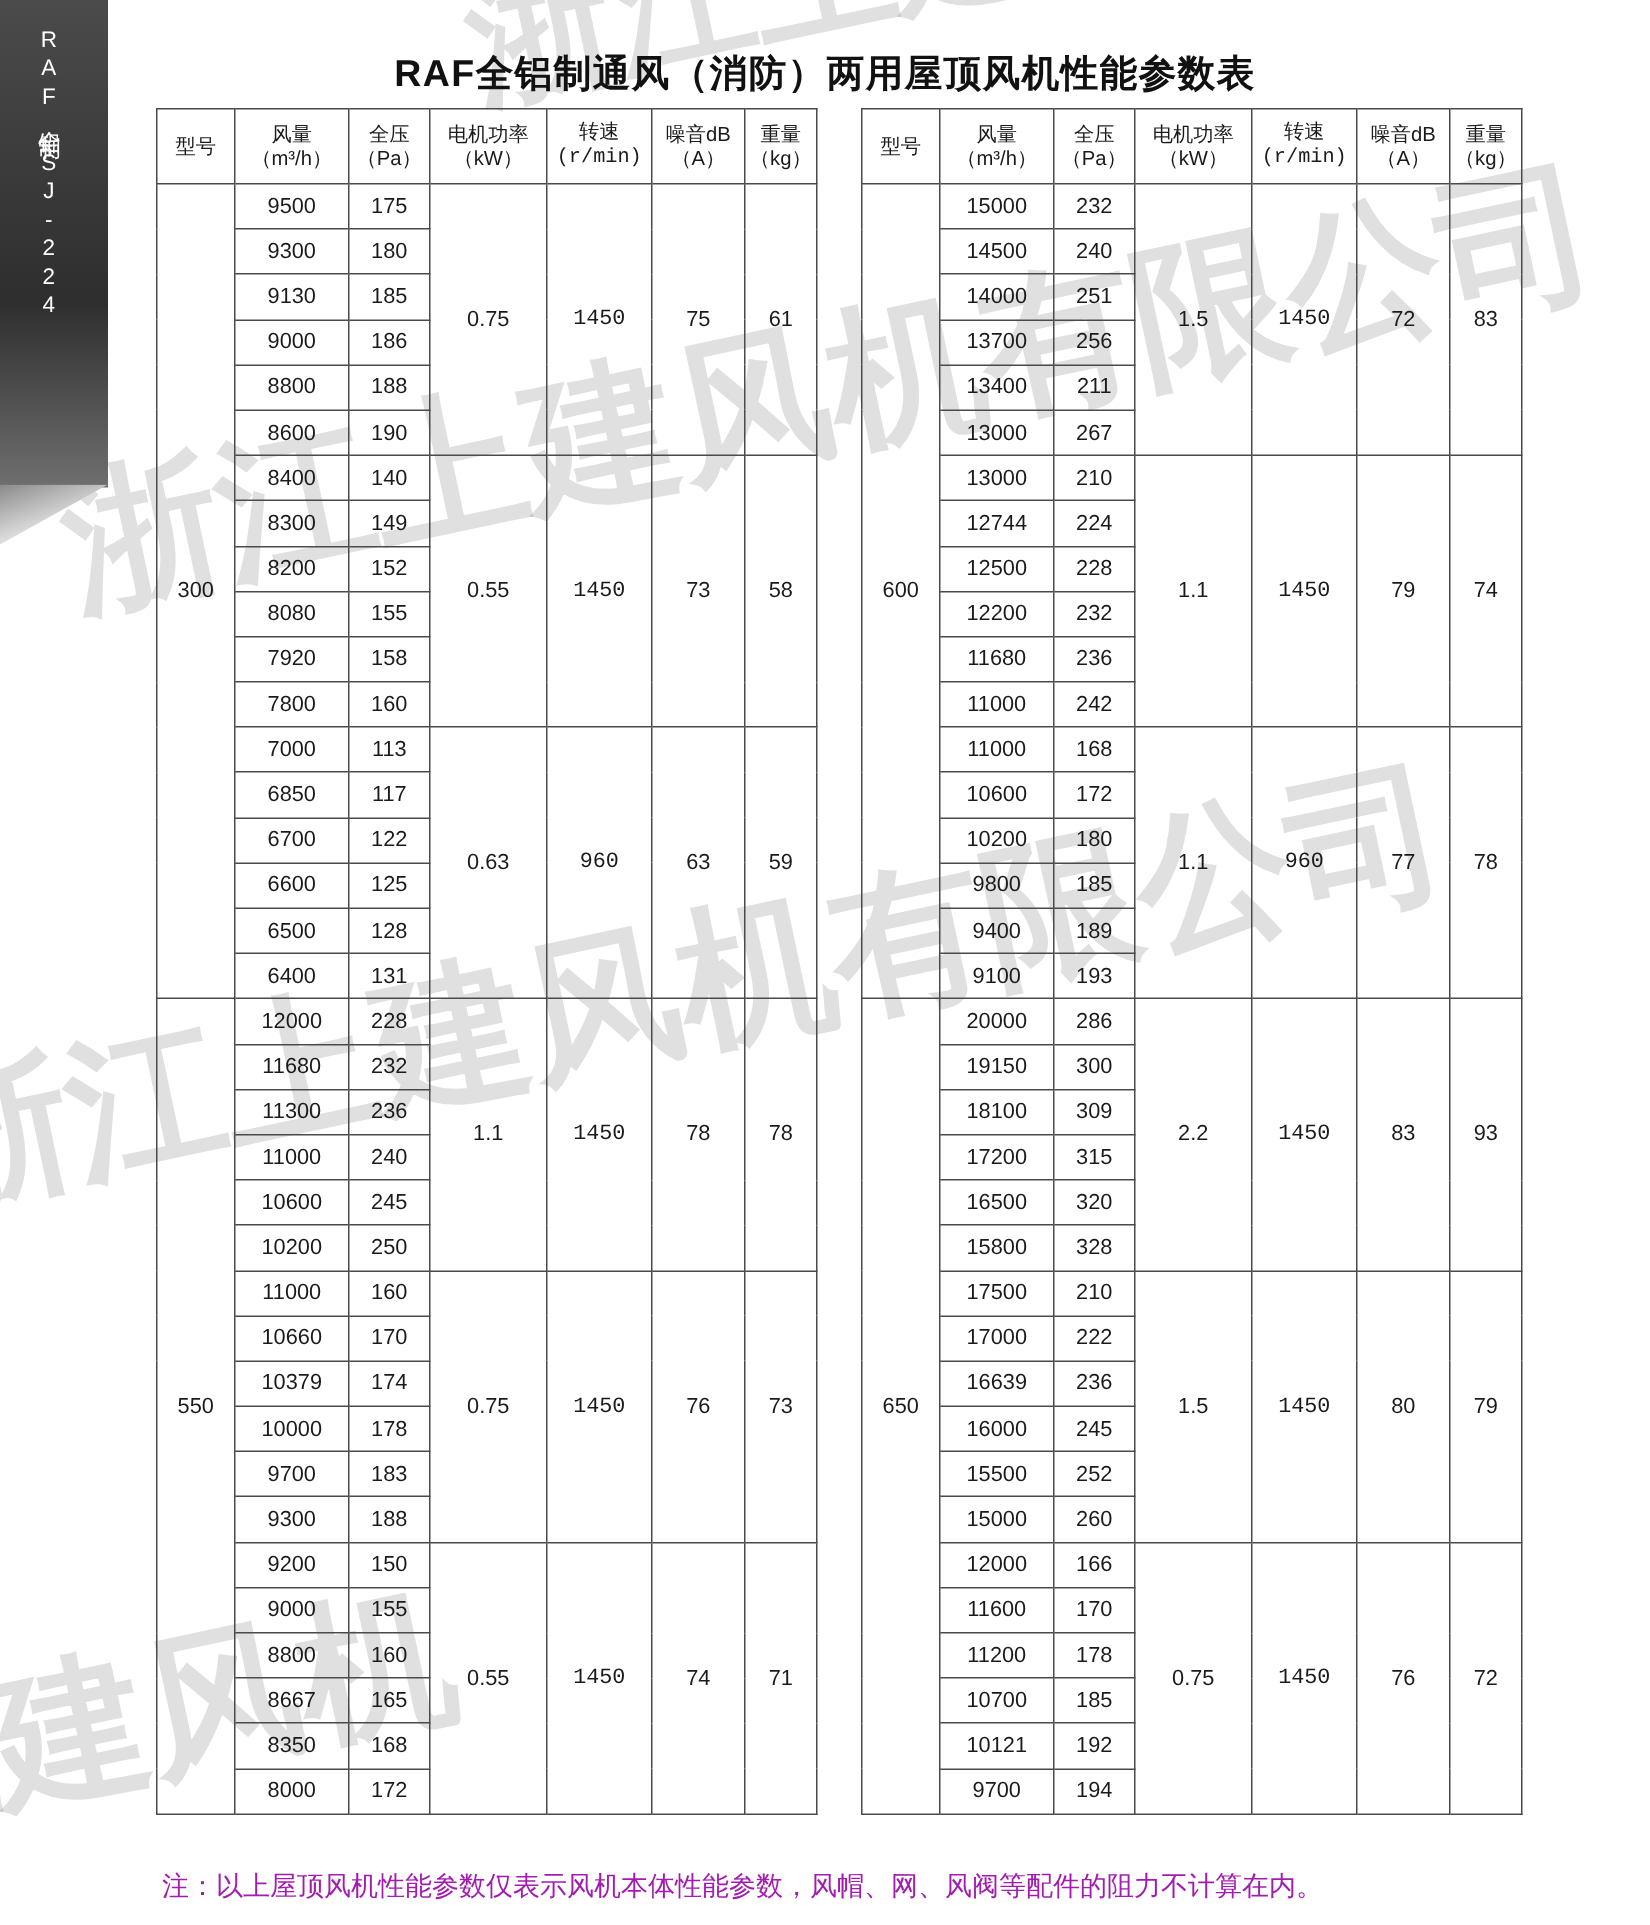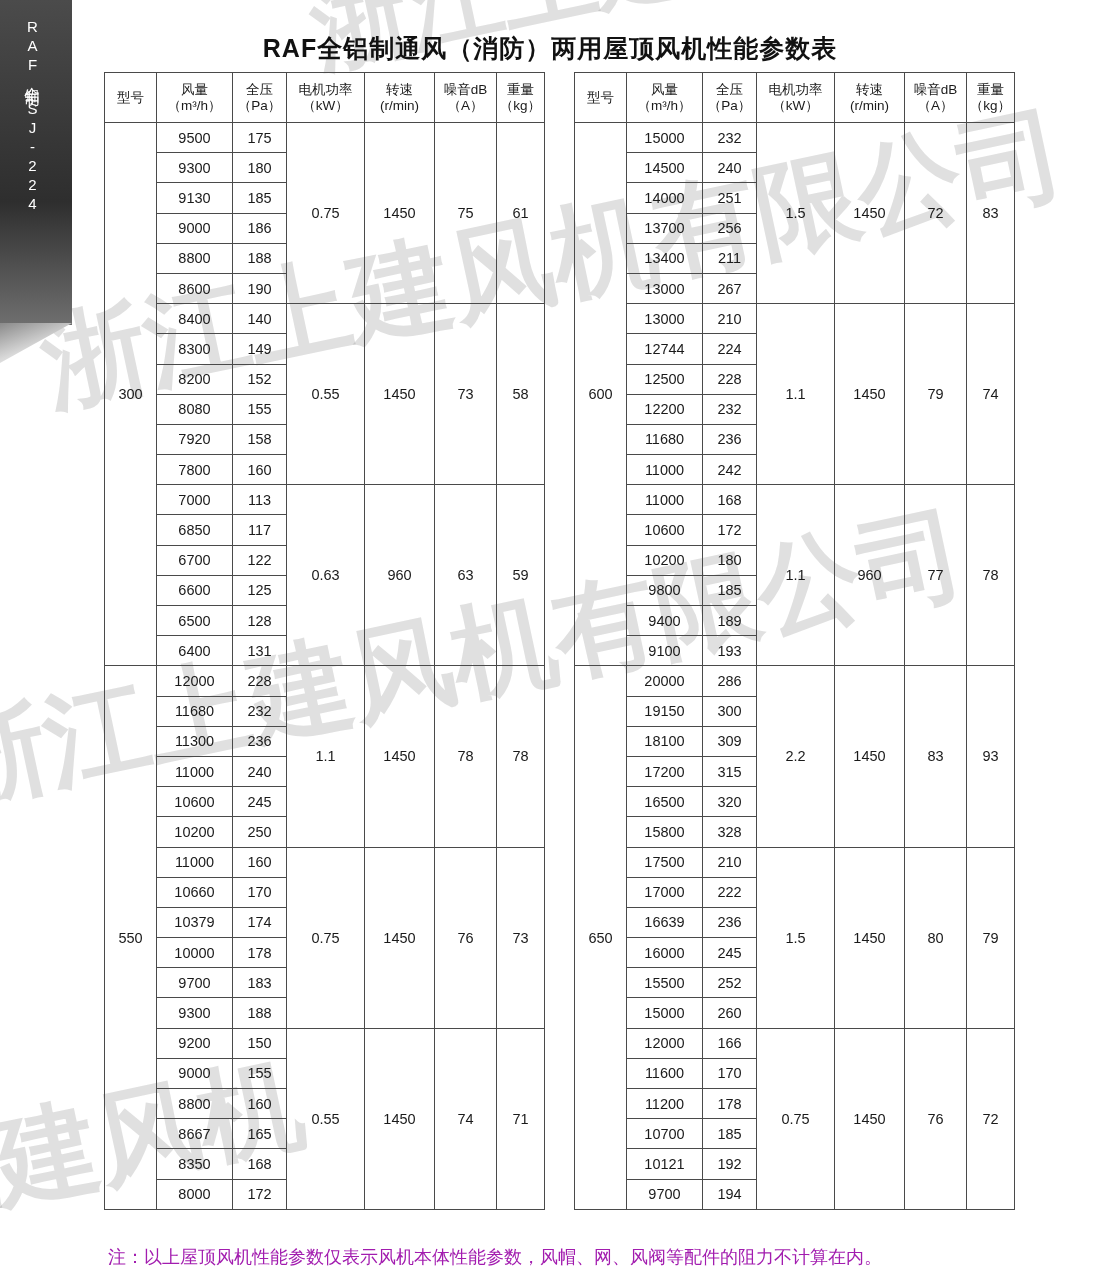--- a/index.html
+++ b/index.html
@@ -101,21 +101,21 @@
     font-size:13.5px;
     line-height:1.12;
     height:50px;
   }
   td.shaded, th.shaded { background:rgba(215,215,215,0.72); }
   td.model { font-size:15px; }
   .c-model  { width:52px; }
   .c-flow   { width:76px; }
   .c-press  { width:54px; }
   .c-power  { width:78px; }
-  .c-speed  { width:70px; }
+  .c-speed  { width:70px;font-family:Liberation Mono, monospace; }
   .c-noise  { width:62px; }
   .c-weight { width:48px; }
 
   #footnote {
     position:absolute;
     left:108px; top:1245px;
     font-size:18px;
     z-index:7;
     color:#a21caf;
   }

